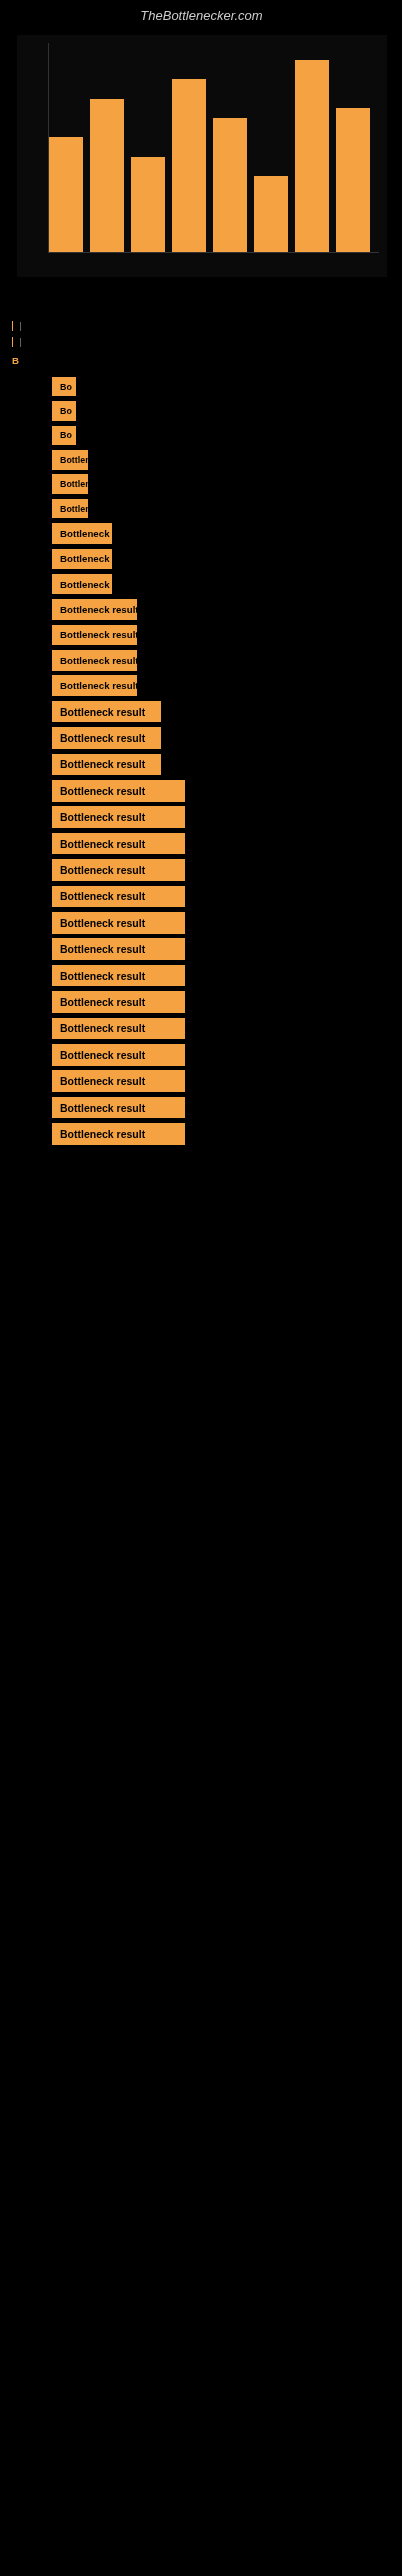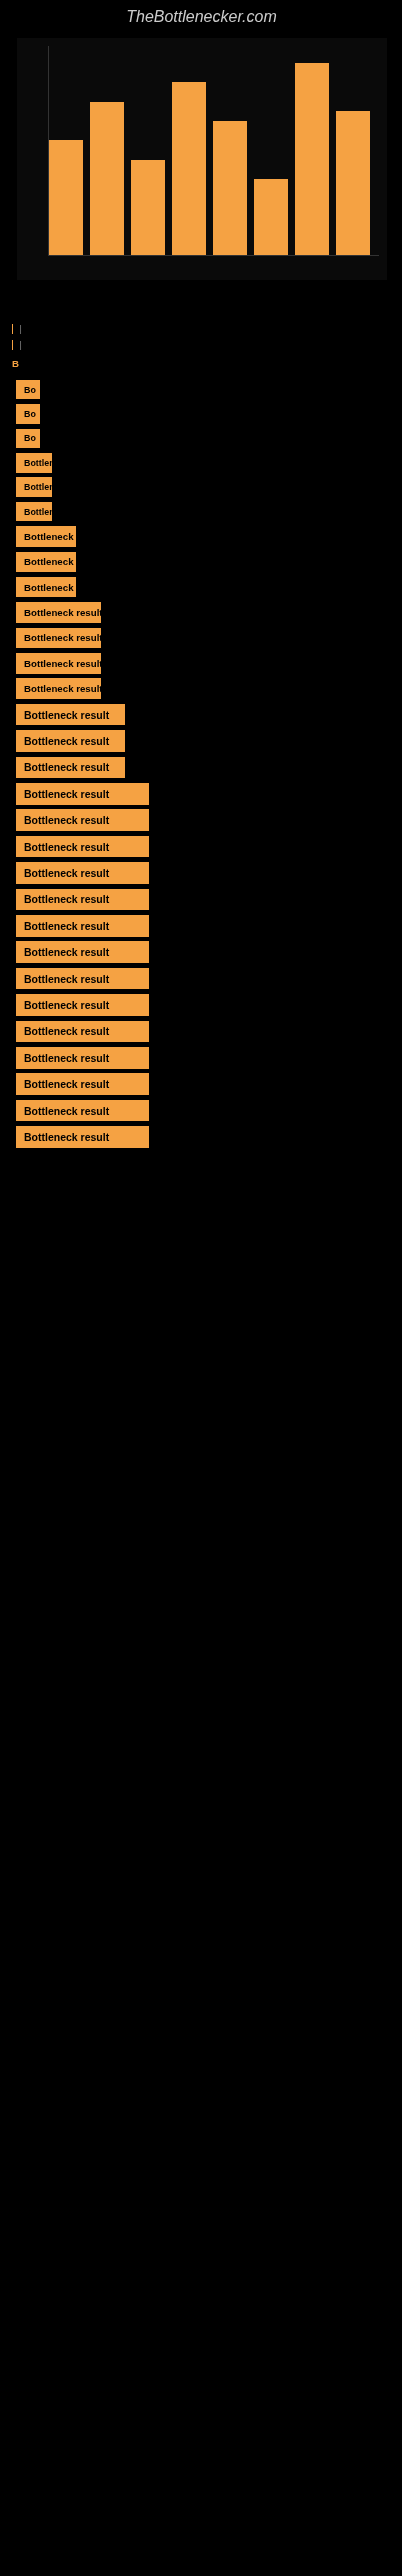--- a/index.html
+++ b/index.html
@@ -9,21 +9,21 @@
     }
     body {
       background-color: #000;
       width: 403px;
       min-height: 2576px;
       font-family: Arial, sans-serif;
       position: relative;
     }
     .site-title {
       color: #ccc;
-      font-size: 16px;
+      font-size: 13px;
       text-align: center;
       padding: 8px 0 4px 0;
       font-style: italic;
     }
     .section-gap {
       height: 32px;
     }
     .result-block {
       display: flex;
       align-items: center;
@@ -31,20 +31,21 @@
       padding-left: 4px;
     }
     .result-label {
       background-color: #f5a243;
       color: #000;
       font-size: 10.5px;
       font-weight: bold;
       padding: 4.8px 8px;
       display: inline-block;
       white-space: nowrap;
+      margin-left: 36px;
     }
     
     .result-label.xs { width: 24px; overflow: hidden; font-size: 8.9px; }
     .result-label.sm { width: 36px; overflow: hidden; font-size: 8.9px; }
     .result-label.md { width: 60px; overflow: hidden; font-size: 9.7px; }
     .result-label.lg { width: 85px; overflow: hidden; font-size: 9.7px; }
     .result-label.xl { width: 109px; overflow: hidden; font-size: 10.5px; }
     .result-label.full { width: 133px; font-size: 10.5px; }
 
     .small-result {

